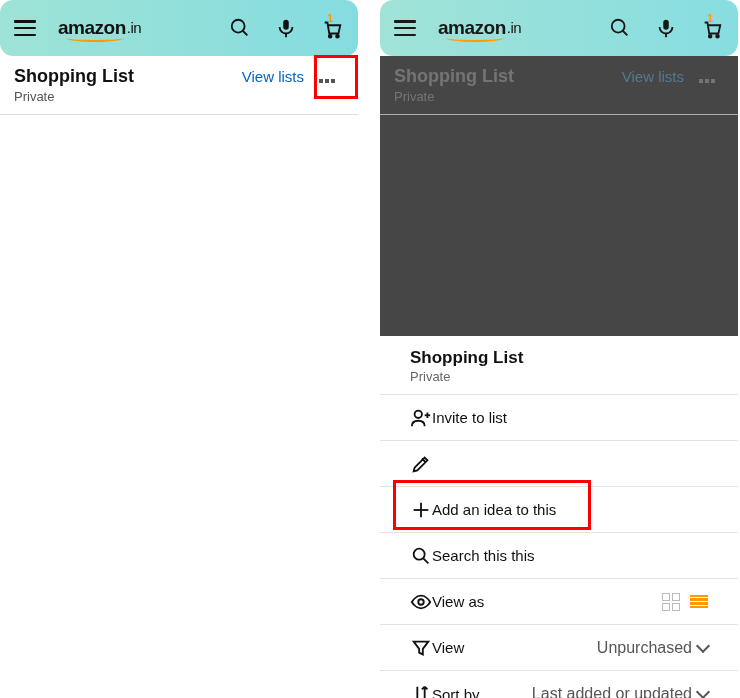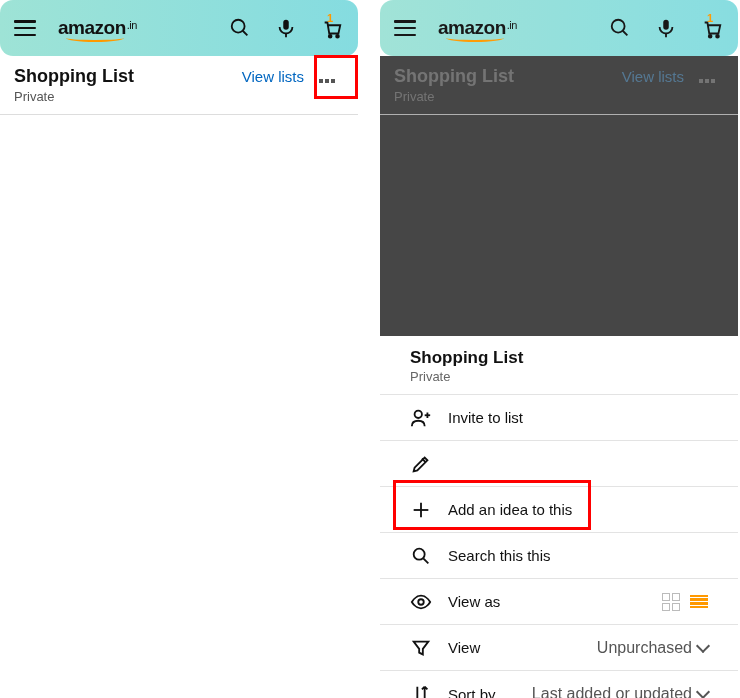--- a/index.html
+++ b/index.html
@@ -7,21 +7,21 @@
   .screen { width: 358px; height: 698px; background: #fff; position: relative; overflow: hidden; }
   .screen.left  { margin-left: 0; }
   .screen.right { margin-left: 0; }
 
   
   .topbar { height: 56px; background: linear-gradient(90deg,#9ee3d6 0%,#85dce0 100%); display:flex; align-items:center; padding:0 14px;border-radius:13px; }
   .topbar.dim { filter: contrast(1); opacity: 0.97; }
   .menu { width:22px; height:16px; display:flex; flex-direction:column; justify-content:space-between; cursor:pointer; }
   .menu span { display:block; height:2.5px; background:#111; border-radius:1px; }
   .logo { margin-left:22px; font-weight:700; font-size:19px; color:#111; display:flex; align-items:flex-start; letter-spacing:-0.5px; }
-  .logo .dotin { font-size:11px; font-weight:400; margin-left:1px; margin-top:2px; }
+  .logo .dotin { font-size:15px; font-weight:400; margin-left:1px; margin-top:2px; }
   .logo-smile { position:relative; }
   .logo-smile::after { content:''; position:absolute; left:8px; right:2px; bottom:-3px; height:6px; border:2px solid #ff9900; border-top:none; border-left:none; border-right:none; border-radius:0 0 50% 50%; transform:scaleX(1); }
   .spacer { flex:1; }
   .tb-icon { width:24px; height:24px; margin-left:22px; display:flex; align-items:center; justify-content:center; cursor:pointer; color:#111; }
   .cart { position:relative; }
   .cart-badge { position:absolute; top:-4px; left:7px; font-size:11px; font-weight:700; color:#ff9900; background:transparent; }
 
   
   .list-header { padding:10px 14px 10px 14px; border-bottom:1px solid #ddd; display:flex; align-items:flex-start; }
   .lh-left { flex:1; }
@@ -33,21 +33,21 @@
   .dots-inner span { width:3.5px; height:3.5px; background:#555; }
 
   
   .hl { position:absolute; border:3px solid #ff0000; pointer-events:none; }
   .scrim { position:absolute; top:56px; left:0; right:0; height:320px; background:rgba(40,40,40,0.86); }
   .done { position:absolute; right:14px; bottom:12px; color:#fff; font-size:16px; font-weight:700; cursor:pointer; }
   .sheet { position:absolute; top:336px; left:0; right:0; bottom:0; background:#fff; }
   .sheet-hdr { padding:12px 30px 10px; border-bottom:1px solid #e3e3e3; }
   .sheet-title { font-size:17px; font-weight:700; color:#111; }
   .sheet-sub { font-size:13px; color:#666; margin-top:1px; }
-  .sheet-row { height:46px; display:flex; align-items:center; padding:0 30px; border-bottom:1px solid #e3e3e3; cursor:pointer; gap:16px; }
+  .sheet-row { height:46px; display:flex; align-items:center; padding:0 30px; border-bottom:1px solid #e3e3e3; cursor:pointer; }
   .sheet-row .ic { width:22px; display:flex; align-items:center; justify-content:center; color:#111; }
   .sheet-row .lbl { font-size:15px; color:#111; flex:1; }
   .sheet-row .val { font-size:16px; color:#555; display:flex; align-items:center; gap:6px; }
   .chev { width:10px; height:10px; border-right:2px solid #555; border-bottom:2px solid #555; transform:rotate(45deg); margin-top:-4px; }
   .view-icons { display:flex; gap:10px; align-items:center; }
   .grid-ic { width:18px; height:18px; display:grid; grid-template-columns:1fr 1fr; grid-template-rows:1fr 1fr; gap:2px; }
   .grid-ic div { border:1.5px solid #bbb; }
   .list-ic { width:18px; height:14px; display:flex; flex-direction:column; justify-content:space-between; }
   .list-ic span { height:2.3px; background:#ff9900; }
 

